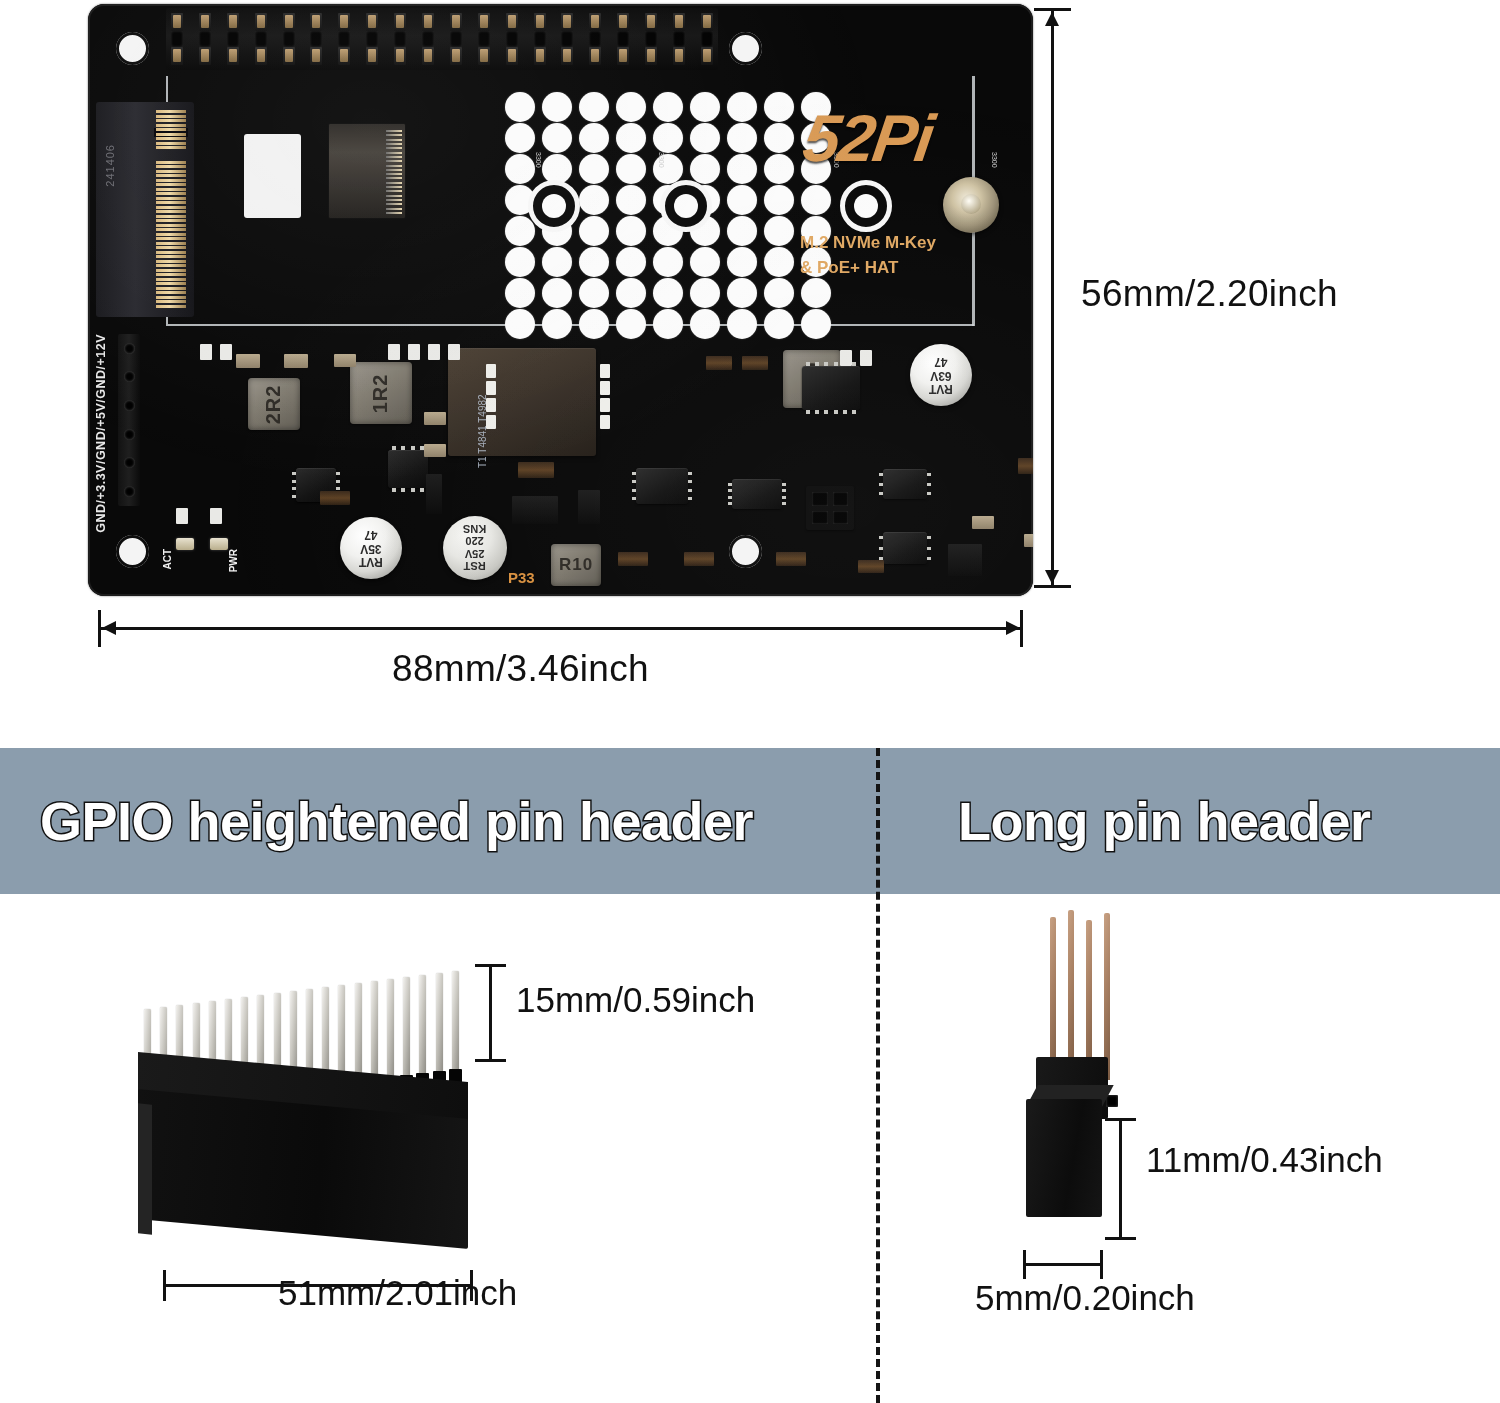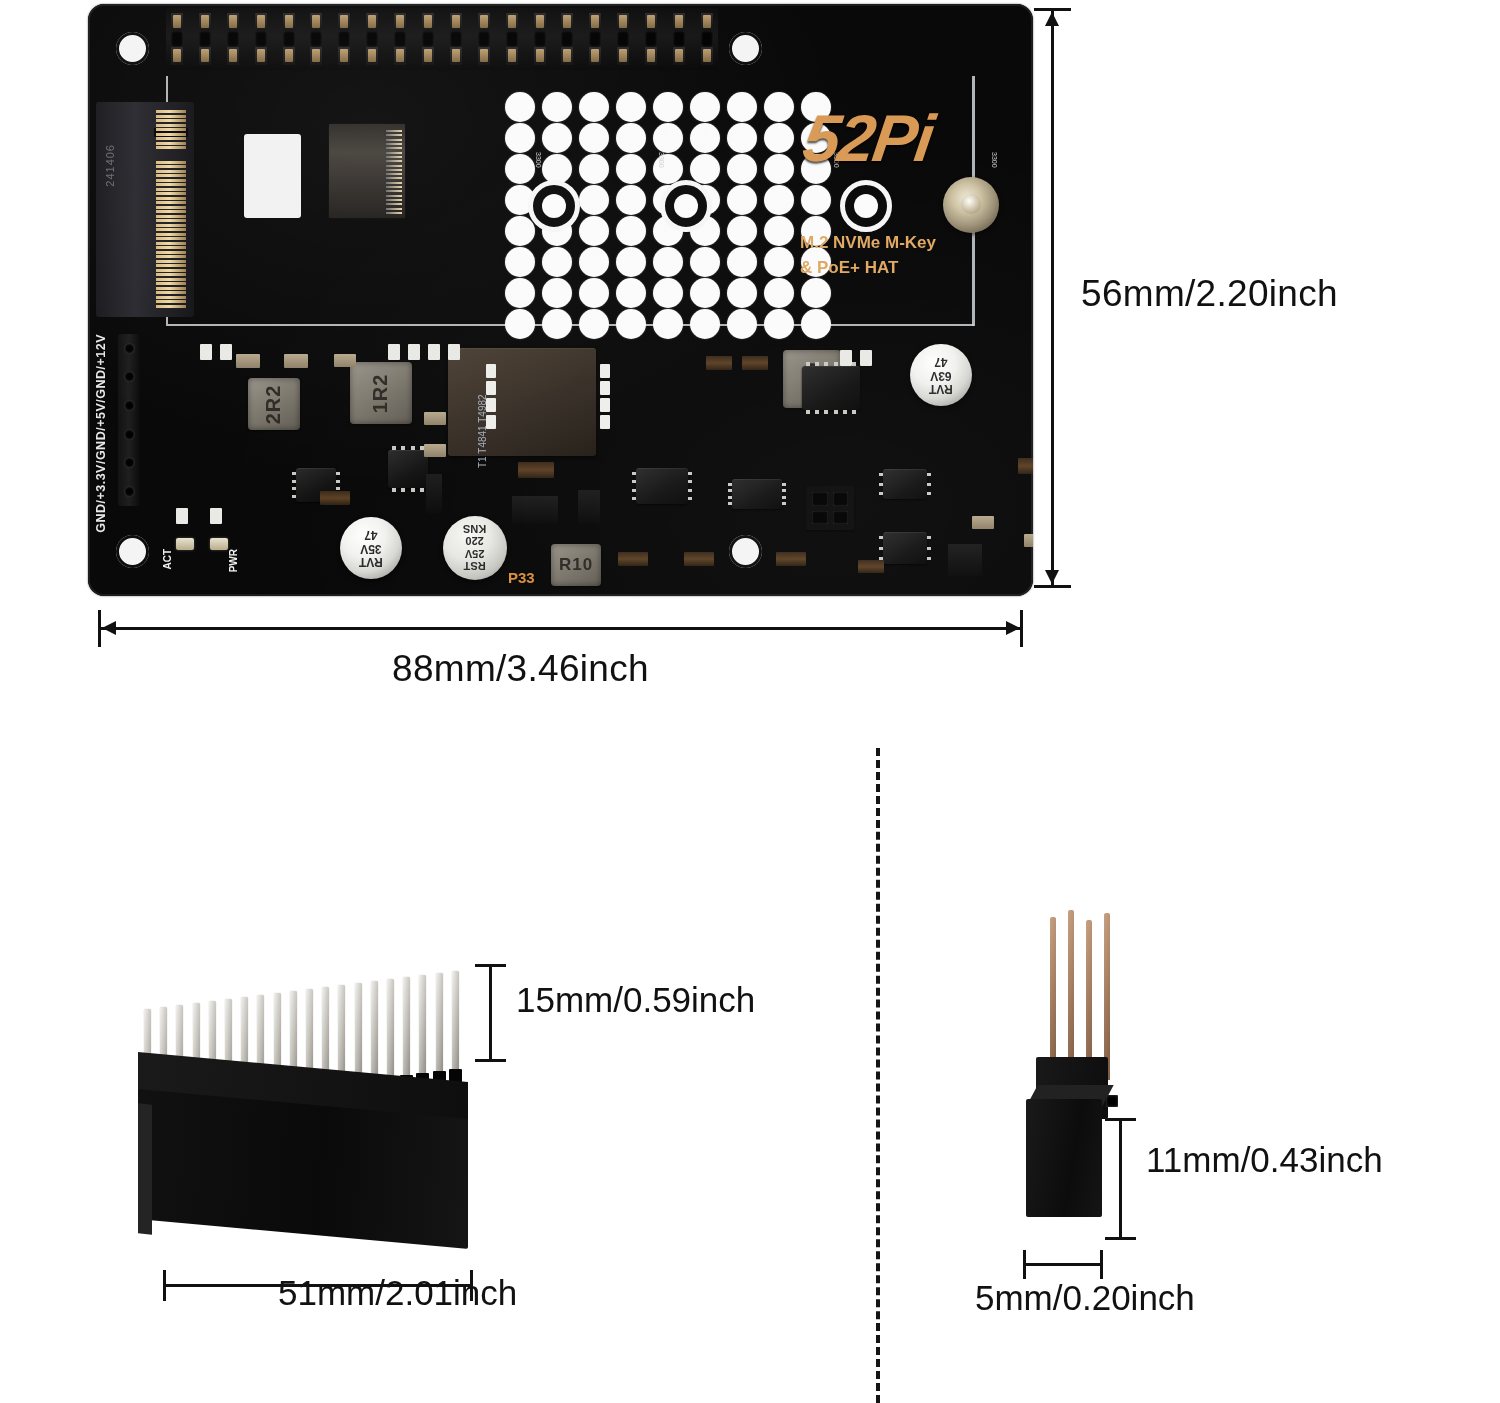--- a/index.html
+++ b/index.html
@@ -800,20 +800,26 @@
     <div class="dimline" style="left:98px; top:627px; width:925px; height:3px;"></div>
     <div class="dimcap" style="left:98px; top:610px; width:3px; height:37px;"></div>
     <div class="dimcap" style="left:1020px; top:610px; width:3px; height:37px;"></div>
     <div class="arrow left" style="left:102px; top:621px;"></div>
     <div class="arrow right" style="left:1006px; top:621px;"></div>
     <div class="dim-label" style="left:392px; top:648px;">88mm/3.46inch</div>
   </div>
 </div>
 
 <div id="banner-row">
+  <div class="banner left">
+    <span class="banner-text">GPIO heightened pin header</span>
+  </div>
+  <div class="banner right">
+    <span class="banner-text">Long pin header</span>
+  </div>
 </div>
 <div id="divider"></div>
 
 <div id="bottom-section">
 
   <div id="gpio-illus">
     <div class="gh-pins" id="gh-pins">
         <div class="gh-pin" style="left: 0px; top: 60px; height: 100px;"></div>
         <div class="gh-sock" style="left: -3px; top: 158px;"></div>
         <div class="gh-pin" style="left: 16.2px; top: 58px; height: 100px;"></div>

